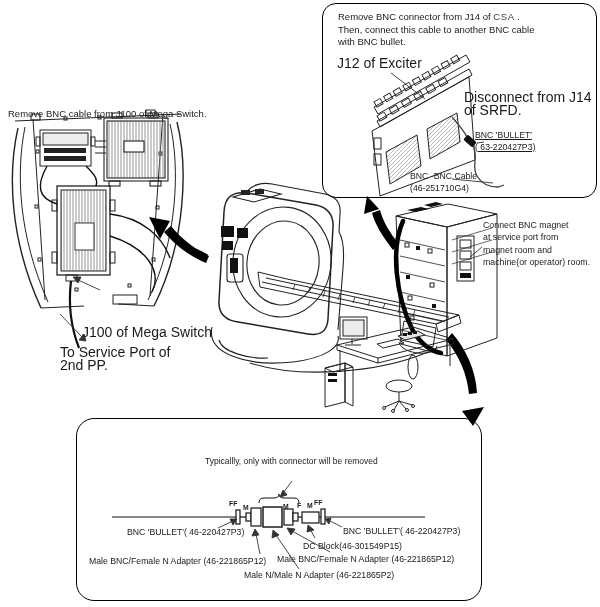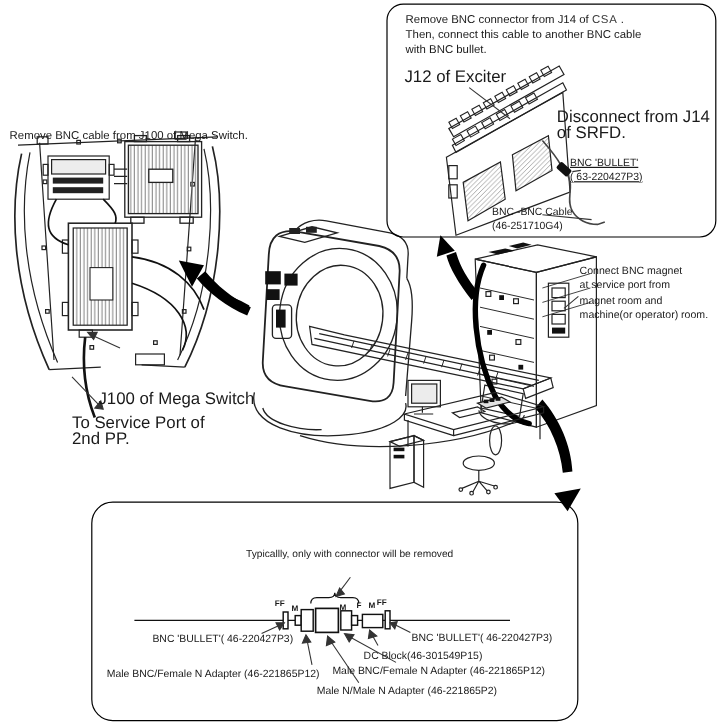--- a/index.html
+++ b/index.html
@@ -332,15 +332,15 @@
 <span class="txt tiny" style="left:283px; top:503px;">M</span>
 <span class="txt tiny" style="left:297px; top:502px;">F</span>
 <span class="txt tiny" style="left:307px; top:502px;">M</span>
 <span class="txt tiny" style="left:314px; top:499px;">FF</span>
 
 <div class="txt small" style="left:127px; top:527px;">BNC 'BULLET'( 46-220427P3)</div>
 <div class="txt small" style="left:343px; top:526px;">BNC 'BULLET'( 46-220427P3)</div>
 <div class="txt small" style="left:303px; top:541px;">DC Block(46-301549P15)</div>
 <div class="txt small" style="left:89px; top:556px;">Male BNC/Female N Adapter (46-221865P12)</div>
 <div class="txt small" style="left:277px; top:554px;">Male BNC/Female N Adapter (46-221865P12)</div>
-<div class="txt small" style="left:264px; top:570px;">Male N/Male N Adapter (46-221865P2)</div>
+<div class="txt small" style="left:244px; top:570px;">Male N/Male N Adapter (46-221865P2)</div>
 
 </div>
 
 </body></html>

